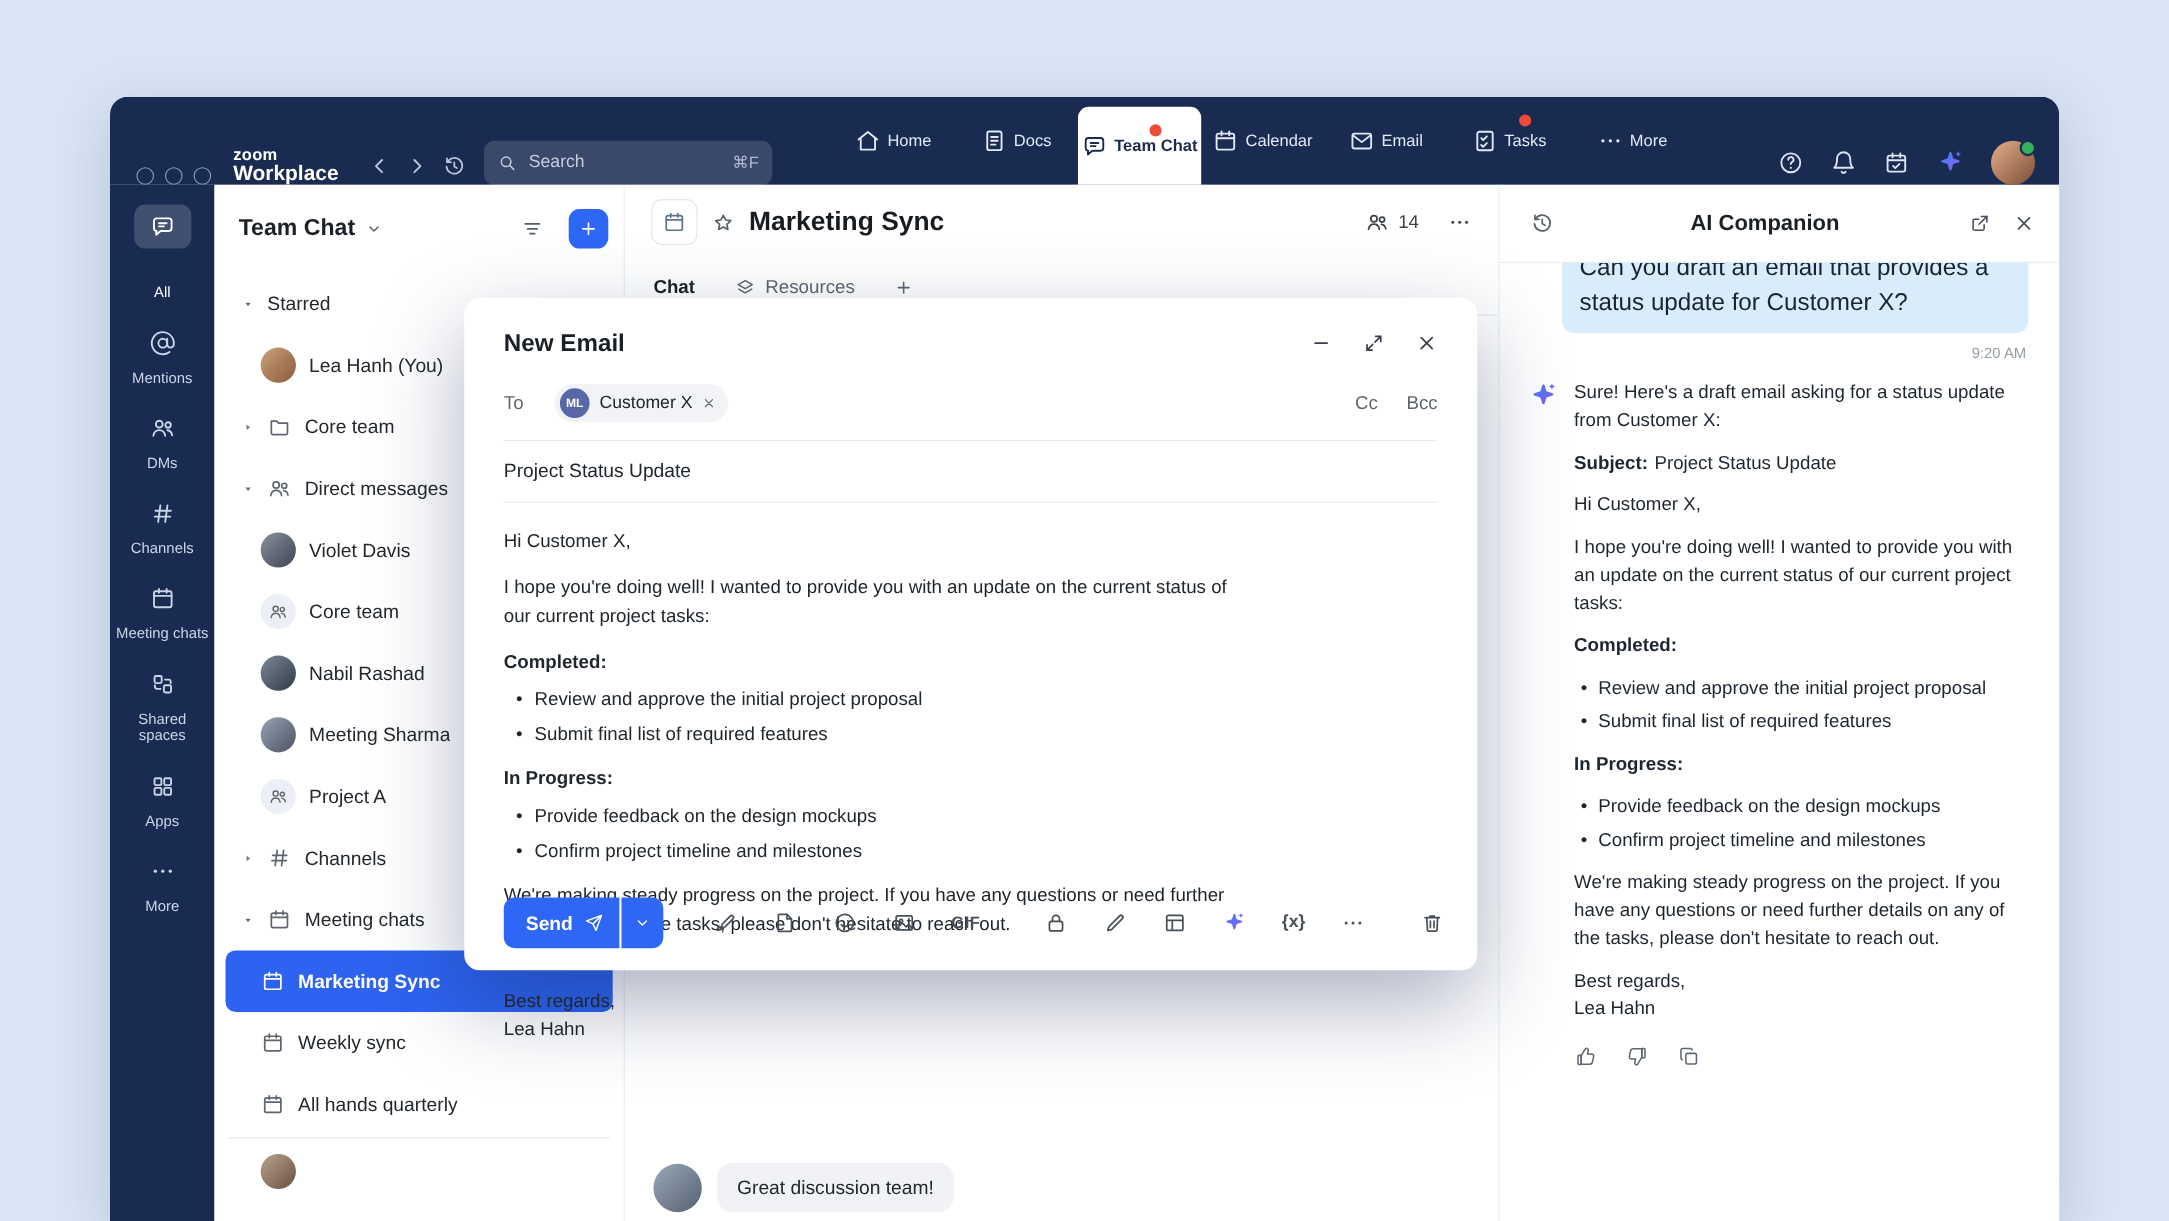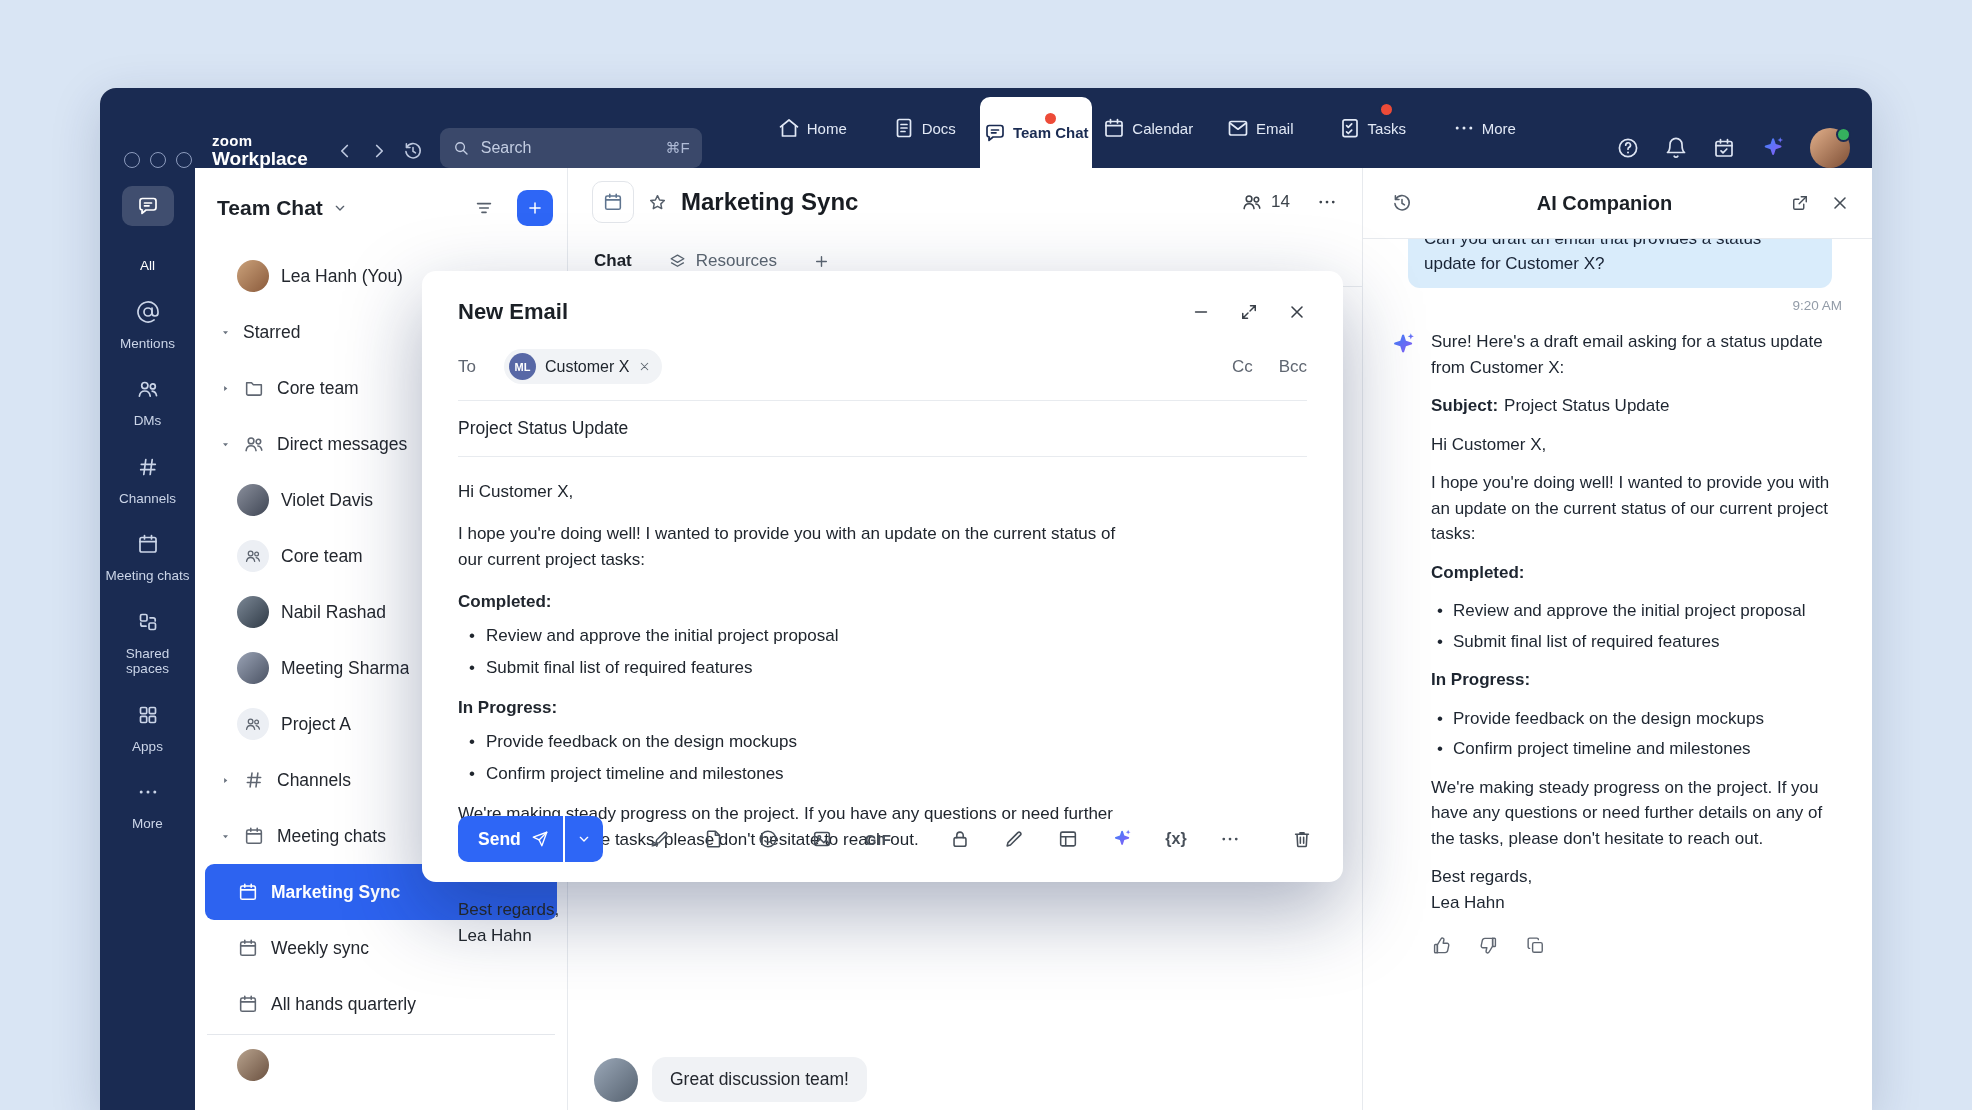--- a/index.html
+++ b/index.html
@@ -95,21 +95,21 @@
   .last-msg .av{width:44px;height:44px;flex:0 0 44px;}
   .msg-bubble{background:#F0F2F5;border-radius:14px;padding:12px 18px;font-size:17.5px;color:#23272E;}
 
   
   .ai{width:509px;flex:0 0 509px;border-left:1px solid #E7EAEE;background:#fff;display:flex;flex-direction:column;min-height:0;}
   .ai-head{height:70px;flex:0 0 70px;display:flex;align-items:center;padding:0 22px;border-bottom:1px solid #E7EAEE;}
   .ai-head .hist{color:#565F6B;width:34px;height:34px;}
   .ai-title{flex:1;text-align:center;font-size:20px;font-weight:600;color:#1B2026;}
   .ai-head-right{display:flex;align-items:center;gap:20px;color:#454D57;}
   .ai-body{flex:1;min-height:0;overflow:hidden;padding:0 26px;}
-  .user-bubble{margin:-24px 14px 0 auto;max-width:392px;background:#D9ECFB;border-radius:12px;padding:12px 16px;font-size:17px;line-height:1.45;color:#182335;width:fit-content;}
+  .user-bubble{margin:-24px 2px 0 auto;max-width:392px;background:#D9ECFB;border-radius:12px;padding:12px 16px;font-size:22px;line-height:1.45;color:#182335;width:fit-content;}
   .stamp{text-align:right;font-size:13.5px;color:#939CA8;margin:10px 4px 16px;}
   .airow{display:flex;gap:14px;}
   .aspark{flex:0 0 28px;margin-top:2px;}
   .acontent{font-size:17px;line-height:1.5;color:#1D2530;min-width:0;}
   .acontent p{margin:0 0 13px;}
   .acontent .subj strong{margin-right:6px;}
   .acontent ul{list-style:none;margin:0 0 13px;padding:0 0 0 4px;}
   .acontent li{position:relative;padding-left:18px;margin-bottom:5px;}
   .acontent li::before{content:"•";position:absolute;left:2px;color:#1D2530;}
   .sig span{display:block;}
@@ -606,31 +606,31 @@
               </svg>
             </button>
           <button class="plus-btn">
               <svg class="sv" width="18" height="18">
                 <use href="#i-plus"></use>
               </svg>
             </button>
         </div>
       </div>
       <div class="list">
-        <div class="row child">
-          <span class="av g1"></span>
-          <span class="lbl">Lea Hanh (You)</span>
-        </div>
         <div class="row sec">
           <span class="caret">
               <svg class="sv c-down" width="11" height="11">
                 <use href="#i-caret"></use>
               </svg>
             </span>
           <span class="lbl">Starred</span>
+        </div>
+        <div class="row child">
+          <span class="av g1"></span>
+          <span class="lbl">Lea Hanh (You)</span>
         </div>
         <div class="row sec">
           <span class="caret">
               <svg class="sv" width="11" height="11">
                 <use href="#i-caret"></use>
               </svg>
             </span>
           <span class="sicon">
               <svg class="sv" width="22" height="22">
                 <use href="#i-folder"></use>

